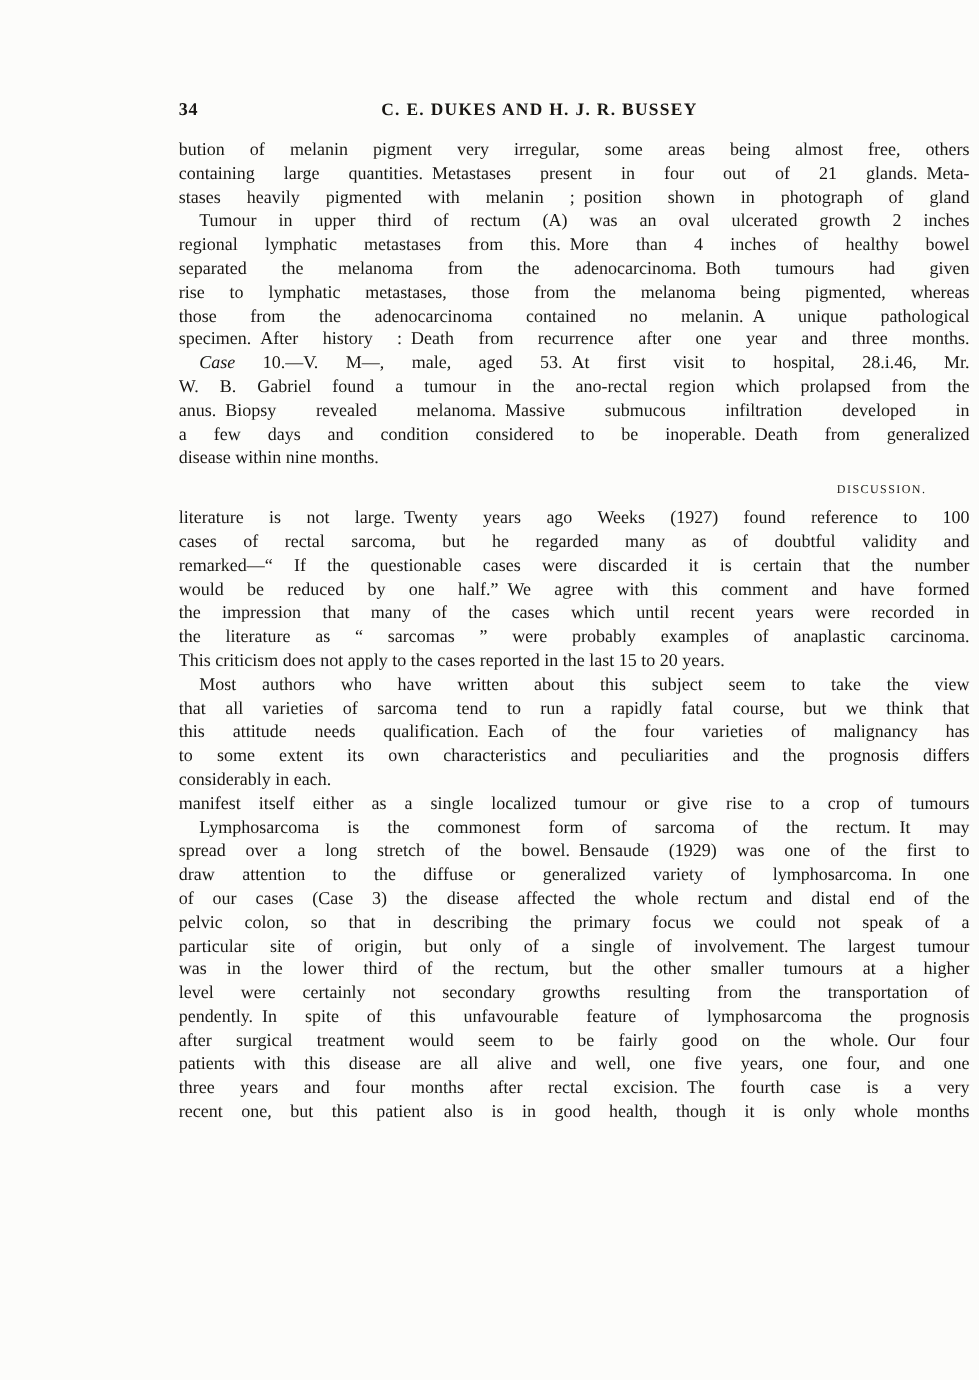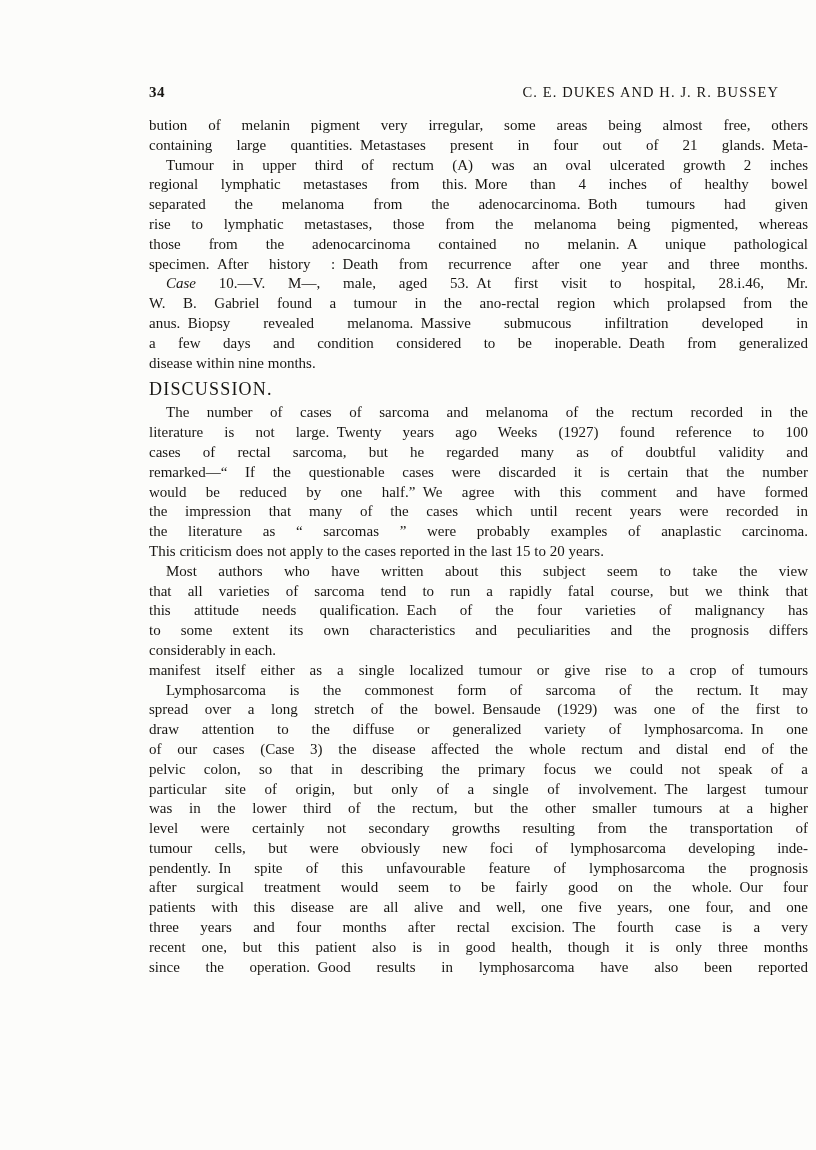--- a/index.html
+++ b/index.html
@@ -19,78 +19,78 @@
   .page{position:absolute;inset:0;}
   .running-head{
     position:absolute;left:149px;top:84px;width:659px;height:18px;
   }
   .pagenum{
     position:absolute;left:0;top:0;
     font-size:15px;font-weight:700;letter-spacing:.5px;
   }
   .authors{
     position:absolute;left:0;top:0;width:100%;
-    text-align:right;
+    text-align:center;
     transform:translateX(-29px);
-    font-size:14.5px;letter-spacing:1.1px;white-space:nowrap;
+    font-size:14.5px;letter-spacing:1.1px;white-space:nowrap;font-weight:bold;
   }
   .text-column{
     position:absolute;left:149px;top:116px;width:659px;
   }
   .paragraph{margin:0;}
   .line{
     font-size:15px;
     line-height:19.8px;
     text-align:justify;
     text-align-last:justify;
     overflow:hidden;
   }
   .line.para-end{text-align-last:left;}
   .line.first-indent{text-indent:17px;}
   .section-heading{
-    text-align:left;
+    text-align:right;
     margin:9px 36px 7px 0;
-    font-size:18px;
+    font-size:10px;
     letter-spacing:1.2px;
     line-height:14px;
     white-space:nowrap;
   }
   .case-italic{font-style:italic;}
 </style>
 </head>
 <body>
 
 <div class="page">
   <header class="running-head">
     <span class="pagenum">34</span>
     <span class="authors">C. E. DUKES AND H. J. R. BUSSEY</span>
   </header>
   <main class="text-column">
       <div class="paragraph">
         <div class="line">bution of melanin pigment very irregular, some areas being almost free, others</div>
         <div class="line">containing large quantities. Metastases present in four out of 21 glands. Meta-</div>
+        <div class="line">stases heavily pigmented with melanin ; position shown in photograph of gland</div>
       </div>
       <div class="paragraph">
         <div class="line first-indent">Tumour in upper third of rectum (A) was an oval ulcerated growth 2 inches</div>
         <div class="line">regional lymphatic metastases from this. More than 4 inches of healthy bowel</div>
         <div class="line">separated the melanoma from the adenocarcinoma. Both tumours had given</div>
         <div class="line">rise to lymphatic metastases, those from the melanoma being pigmented, whereas</div>
         <div class="line">those from the adenocarcinoma contained no melanin. A unique pathological</div>
         <div class="line">specimen. After history : Death from recurrence after one year and three months.</div>
       </div>
       <div class="paragraph">
         <div class="line first-indent"><span class="case-italic">Case</span> 10.—V. M—, male, aged 53. At first visit to hospital, 28.i.46, Mr.</div>
         <div class="line">W. B. Gabriel found a tumour in the ano-rectal region which prolapsed from the</div>
         <div class="line">anus. Biopsy revealed melanoma. Massive submucous infiltration developed in</div>
         <div class="line">a few days and condition considered to be inoperable. Death from generalized</div>
         <div class="line para-end">disease within nine months.</div>
       </div>
       <div class="section-heading">DISCUSSION.</div>
       <div class="paragraph">
-        <div class="line first-indent">The number of cases of sarcoma and melanoma of the rectum recorded in the</div>
         <div class="line">literature is not large. Twenty years ago Weeks (1927) found reference to 100</div>
         <div class="line">cases of rectal sarcoma, but he regarded many as of doubtful validity and</div>
         <div class="line">remarked—“ If the questionable cases were discarded it is certain that the number</div>
         <div class="line">would be reduced by one half.” We agree with this comment and have formed</div>
         <div class="line">the impression that many of the cases which until recent years were recorded in</div>
         <div class="line">the literature as “ sarcomas ” were probably examples of anaplastic carcinoma.</div>
         <div class="line para-end">This criticism does not apply to the cases reported in the last 15 to 20 years.</div>
       </div>
       <div class="paragraph">
         <div class="line first-indent">Most authors who have written about this subject seem to take the view</div>
@@ -102,22 +102,20 @@
       <div class="paragraph">
         <div class="line">manifest itself either as a single localized tumour or give rise to a crop of tumours</div>
         <div class="line first-indent">Lymphosarcoma is the commonest form of sarcoma of the rectum. It may</div>
         <div class="line">spread over a long stretch of the bowel. Bensaude (1929) was one of the first to</div>
         <div class="line">draw attention to the diffuse or generalized variety of lymphosarcoma. In one</div>
         <div class="line">of our cases (Case 3) the disease affected the whole rectum and distal end of the</div>
         <div class="line">pelvic colon, so that in describing the primary focus we could not speak of a</div>
         <div class="line">particular site of origin, but only of a single of involvement. The largest tumour</div>
         <div class="line">was in the lower third of the rectum, but the other smaller tumours at a higher</div>
         <div class="line">level were certainly not secondary growths resulting from the transportation of</div>
-        <div class="line">tumour cells, but were obviously new foci of lymphosarcoma developing inde-</div>
         <div class="line">pendently. In spite of this unfavourable feature of lymphosarcoma the prognosis</div>
         <div class="line">after surgical treatment would seem to be fairly good on the whole. Our four</div>
         <div class="line">patients with this disease are all alive and well, one five years, one four, and one</div>
         <div class="line">three years and four months after rectal excision. The fourth case is a very</div>
-        <div class="line">recent one, but this patient also is in good health, though it is only three months</div>
-        <div class="line">since the operation. Good results in lymphosarcoma have also been reported</div>
+        <div class="line">recent one, but this patient also is in good health, though it is only whole months</div>
       </div>
     </main>
 </div>
 
 </body></html>

